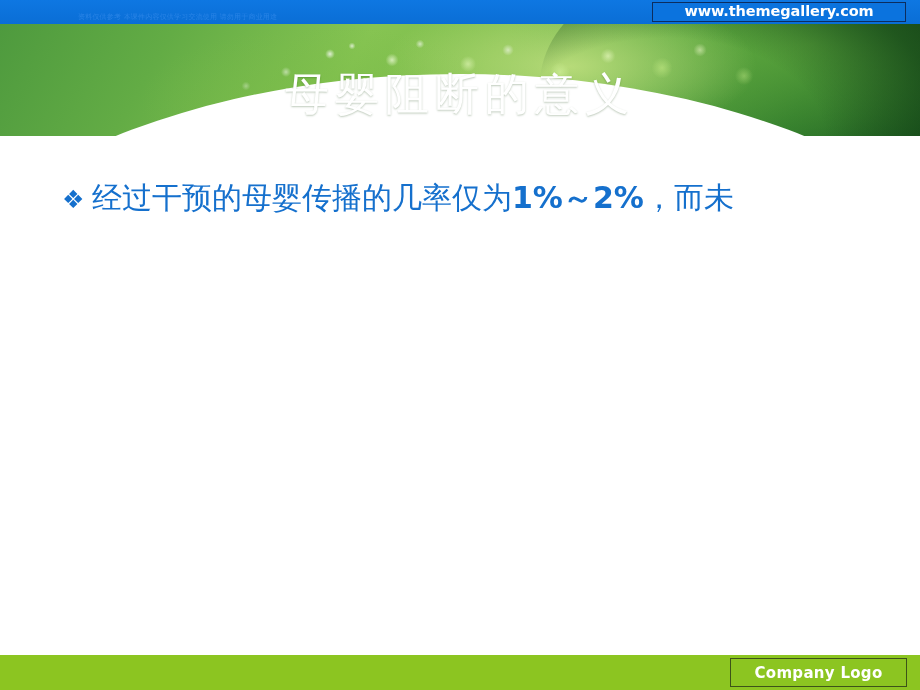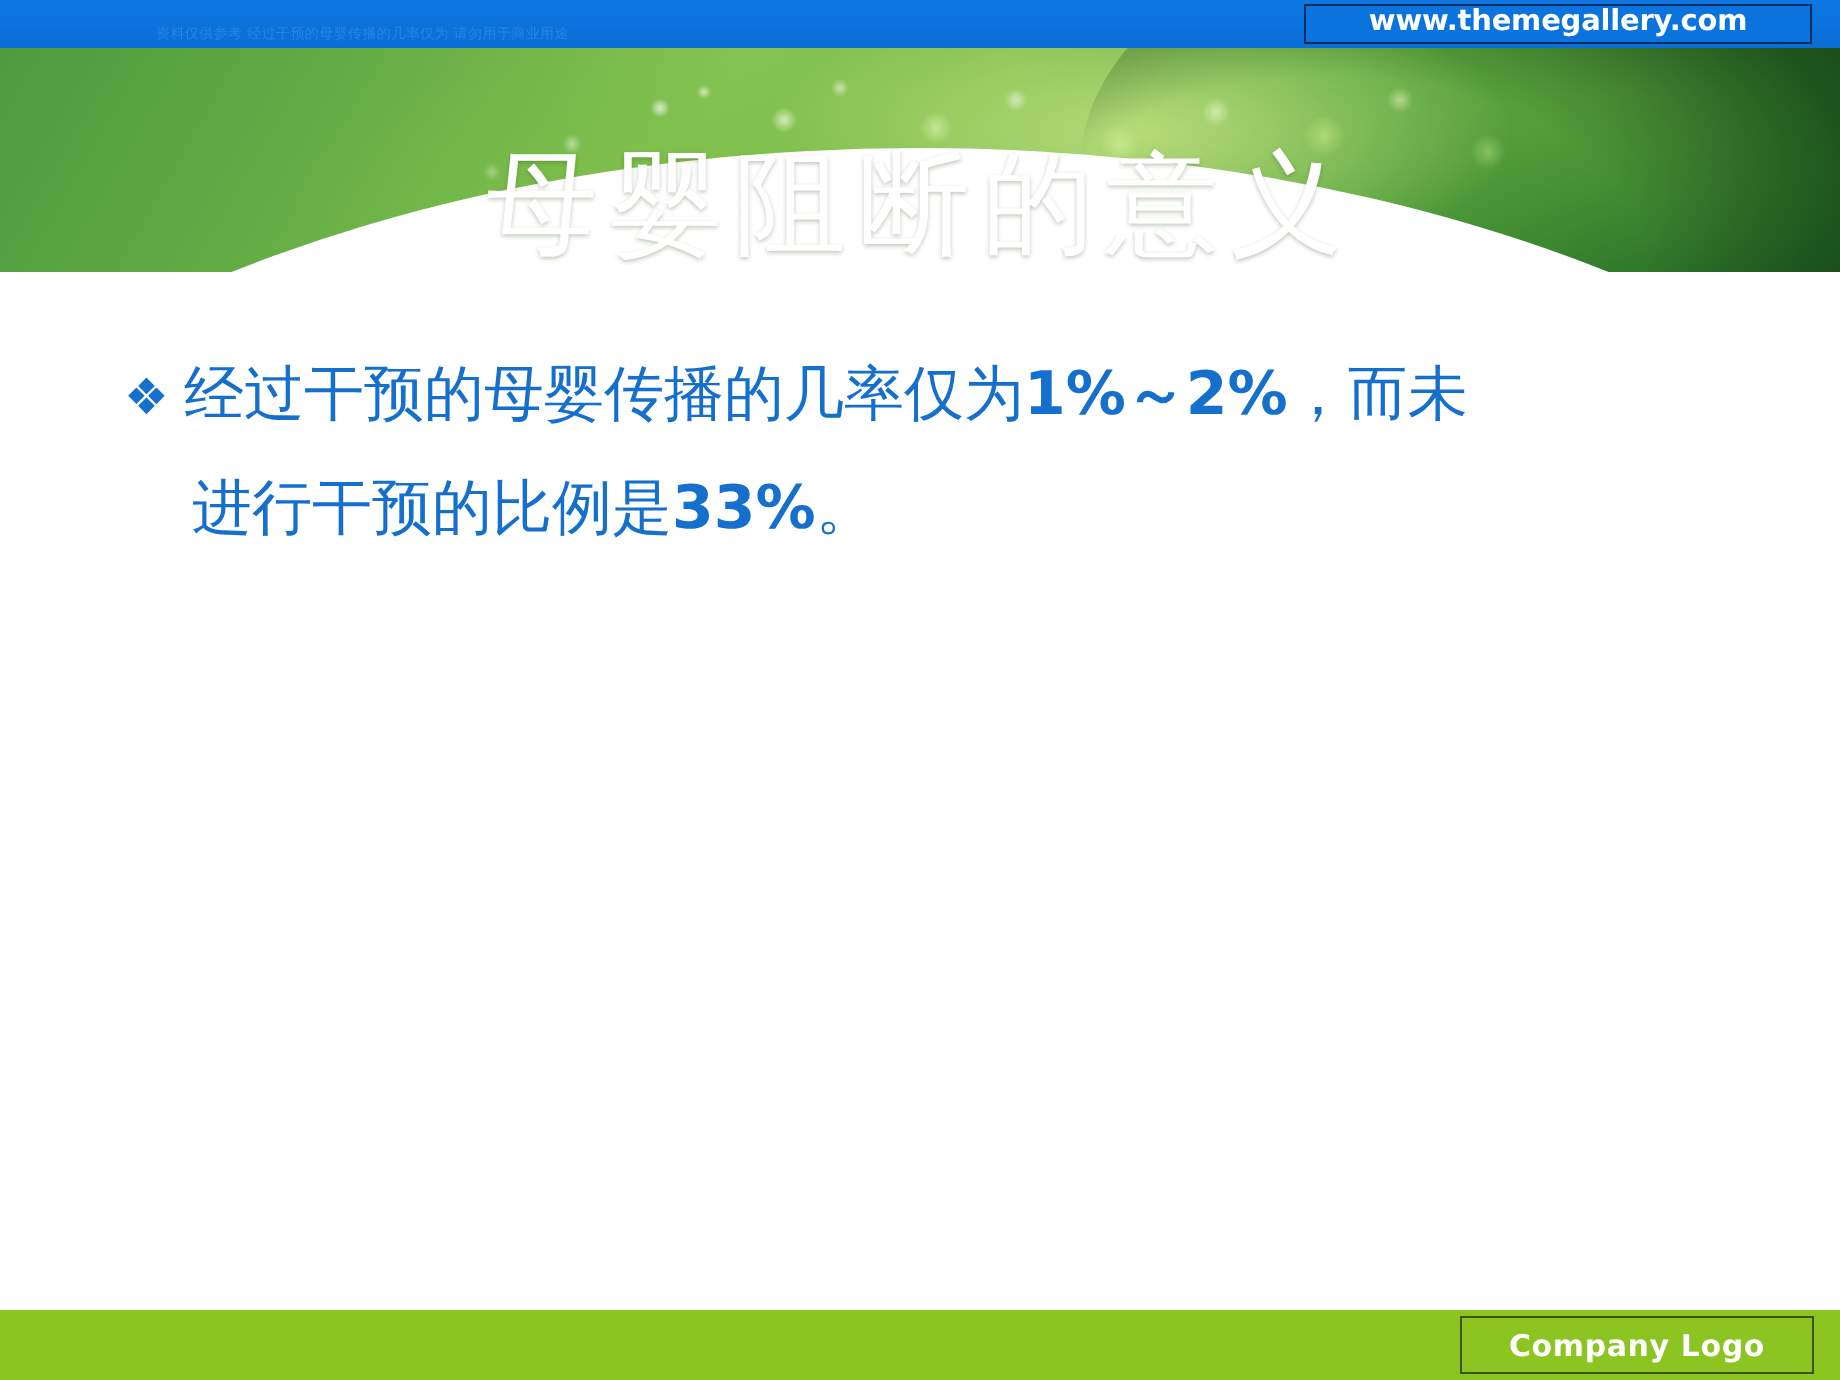--- a/index.html
+++ b/index.html
@@ -131,21 +131,21 @@
     border-radius: 50% 50% 0 0 / 100% 100% 0 0;
   }
 
   .slide-title {
     position: absolute;
     left: 0;
     top: 38px;
     width: 920px;
     text-align: center;
     color: #ffffff;
-    font-size: 56px;
+    font-size: 44px;
     line-height: 54px;
     letter-spacing: 6px;
     font-weight: normal;
     font-family: "DejaVu Serif", "Liberation Serif", serif;
     text-shadow: 0 1px 2px rgba(40,80,30,0.30);
     white-space: nowrap;
     z-index: 4;
   }
 
   
@@ -212,39 +212,38 @@
     letter-spacing: 0.3px;
     font-family: "DejaVu Sans", sans-serif;
   }
 </style>
 </head>
 <body>
 
 <div class="slide">
 
   <div class="top-bar">
-    <div class="top-bar-faint">资料仅供参考 经过干预的母婴传播的几率仅为 请勿用于商业用途</div>
+    <div class="top-bar-faint">资料仅供参考 本课件内容仅供学习交流使用 请勿用于商业用途</div>
     <div class="url-box">
       <span>www.themegallery.com</span>
     </div>
   </div>
 
   <div class="header-img">
     <div class="leaf-base"></div>
     <div class="leaf-shine"></div>
     <div class="leaf-dark-edge"></div>
     <div class="header-arc"></div>
   </div>
 
   <h1 class="slide-title">母婴阻断的意义</h1>
 
   <div class="body-area">
     <div class="bullet bullet-1">
         <span class="bullet-line"><span class="bullet-marker">❖</span><span>经过干预的母婴传播的几率仅为</span><span class="b">1%～2%</span><span>，而未</span></span>
-        <span class="bullet-line indent"><span>进行干预的比例是</span><span class="b">33%</span><span>。</span></span>
       </div>
     <div class="bullet bullet-2">
       </div>
   </div>
 
   <div class="footer-bar">
     <div class="logo-box">
       <span>Company Logo</span>
     </div>
   </div>

